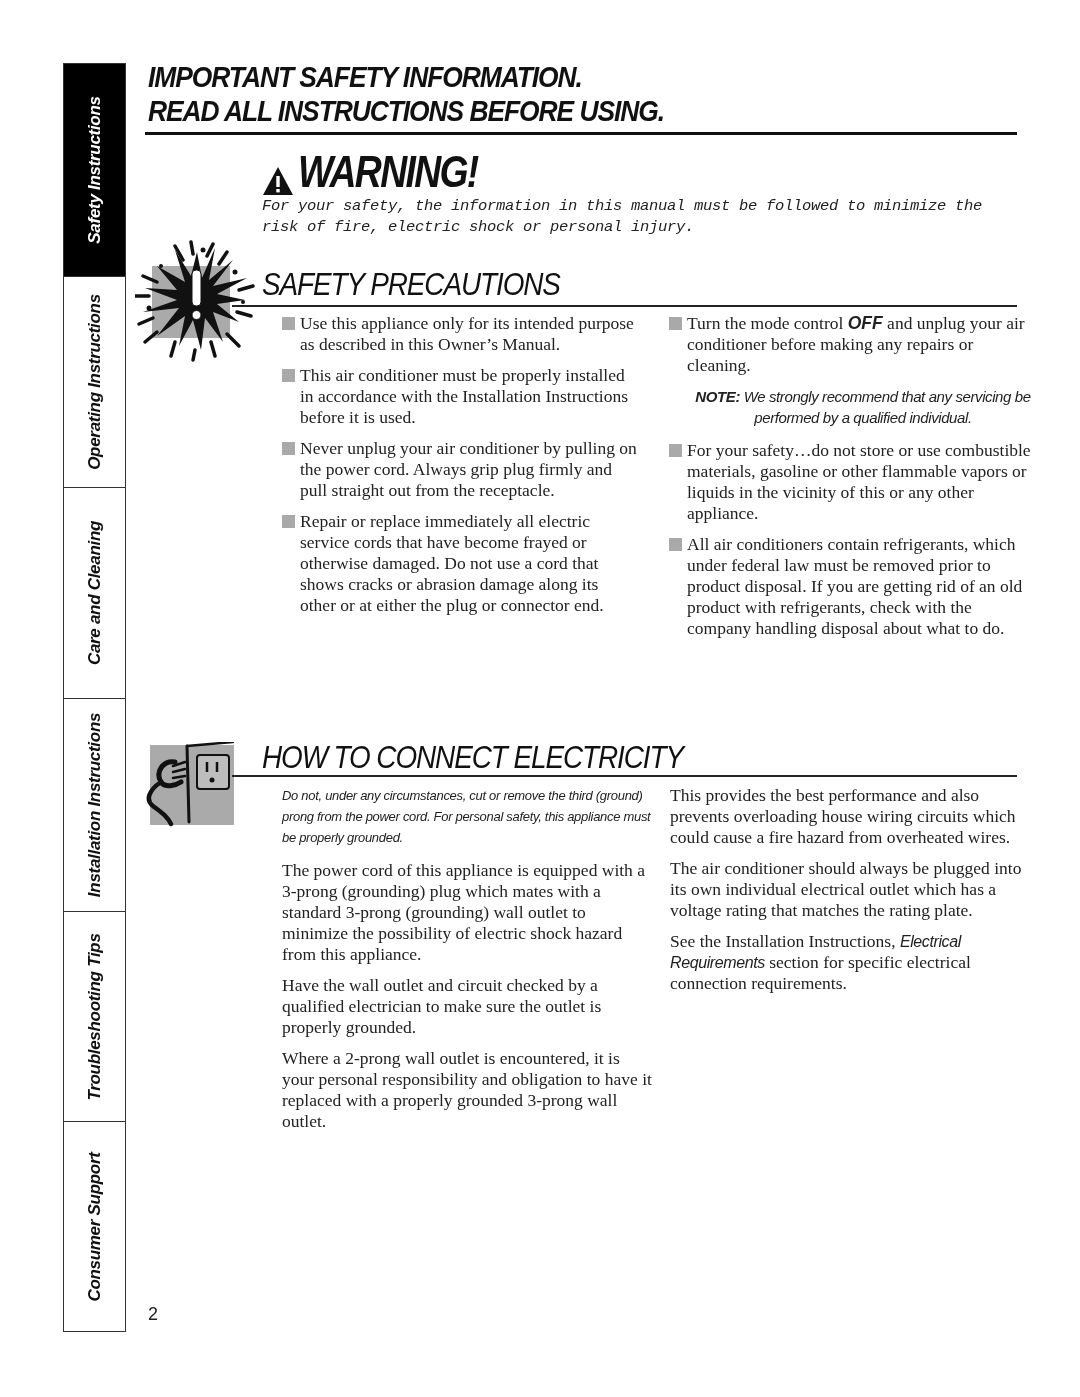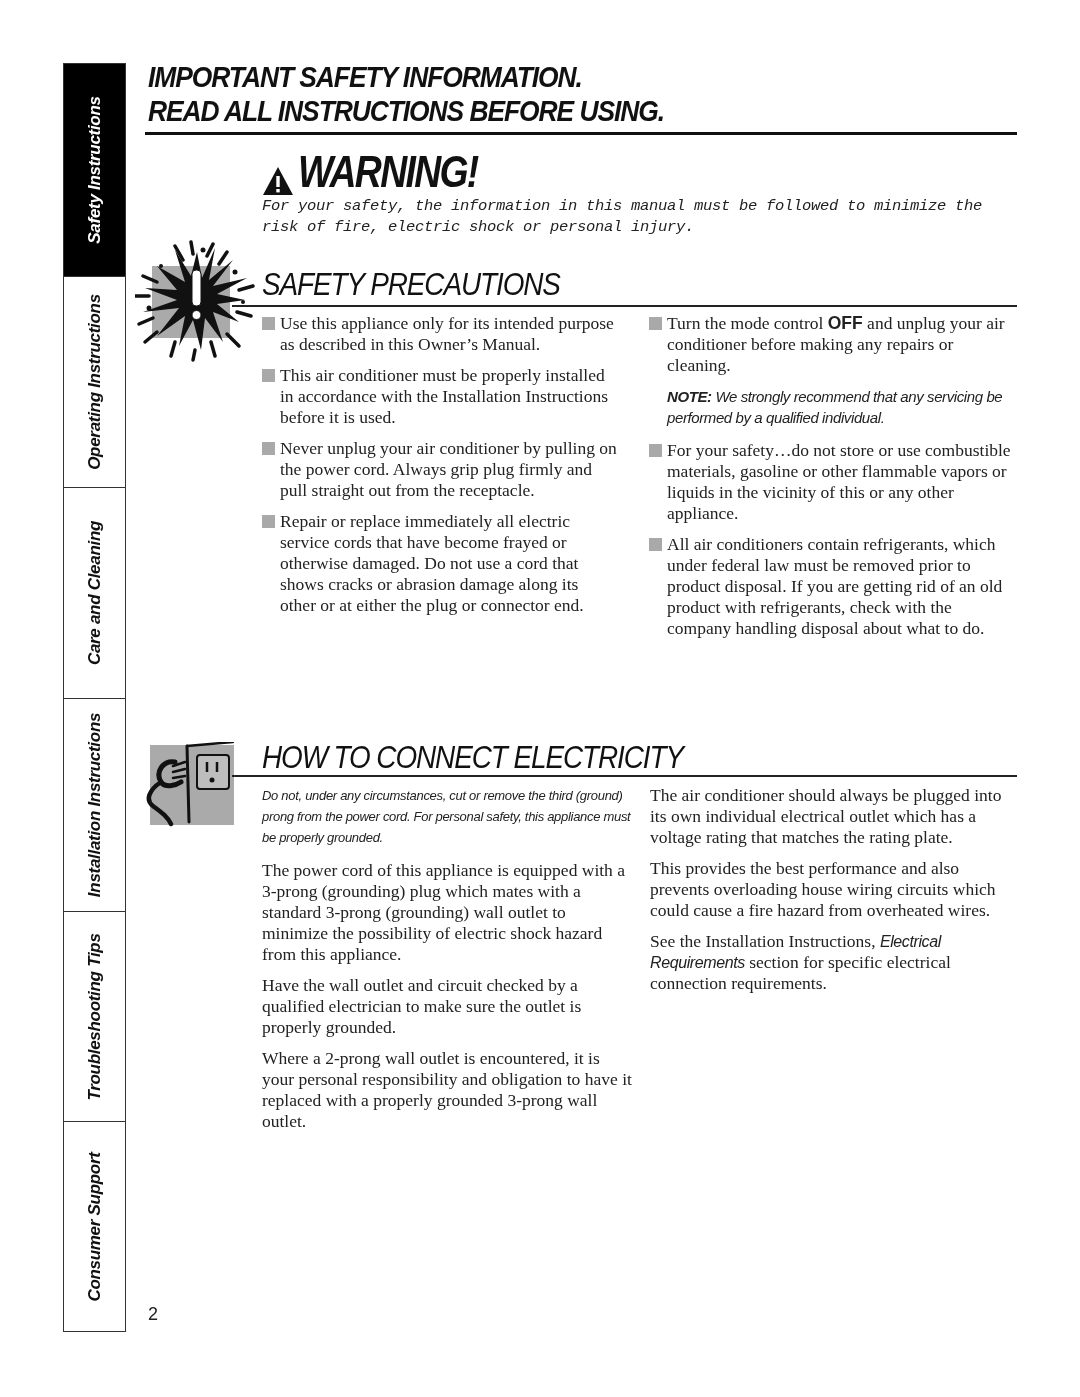--- a/index.html
+++ b/index.html
@@ -25,26 +25,26 @@
     .warning-icon { width: 32px; height: 30px; }
     .warning-text { position: absolute; left: 262px; top: 196px; width: 740px; font-family: Liberation Mono, monospace; font-style: italic; font-size: 15.5px; line-height: 21px; letter-spacing: -0.3px; color: #222; }
 
     
     .section-icon { position: absolute; }
     .section-title { position: absolute; left: 262px; font-family: "Liberation Sans", "DejaVu Sans", sans-serif; font-style: italic; font-size: 31px; letter-spacing: -1.2px; line-height: 34px; color: #111;
       transform: scaleX(0.9); transform-origin: left top; }
     .section-rule { position: absolute; left: 232px; width: 785px; height: 1.5px; background: #222; }
 
     
-    .col { position: absolute; }
+    .col { position: absolute; margin-left: 20px; }
     .bullet { position: relative; padding-left: 18px; margin: 0 0 10px 0; font-family: "Liberation Serif", "DejaVu Serif", serif; font-size: 17.5px; line-height: 21px; color: #222; }
     .bullet::before { content: ""; position: absolute; left: 0; top: 4px; width: 13px; height: 13px; background: #a9a9a9; }
     .para { margin: 0 0 10px 0; font-family: "Liberation Serif", "DejaVu Serif", serif; font-size: 17.5px; line-height: 21px; color: #222; }
-    .note { margin: 0 0 12px 18px; font-family: "Liberation Sans", "DejaVu Sans", sans-serif; font-style: italic; font-size: 15px; line-height: 21px; letter-spacing: -0.4px; color: #222; }
-    .note b, .emph-bold { font-weight: bold; font-family: "Liberation Sans", "DejaVu Sans", sans-serif; }
+    .note { margin: 0 0 12px 18px; font-family: "Liberation Sans", "DejaVu Sans", sans-serif; font-style: italic; font-size: 15px; line-height: 21px; letter-spacing: -0.4px; color: #222; text-align: center; }
+    .note b, .emph-bold { font-weight: bold; font-style: italic; font-family: "Liberation Sans", "DejaVu Sans", sans-serif; }
     .italic-sans { font-family: "Liberation Sans", "DejaVu Sans", sans-serif; font-style: italic; font-size: 16px; letter-spacing: -0.4px; }
     .intro { margin: 0 0 12px 0; font-family: "Liberation Sans", "DejaVu Sans", sans-serif; font-style: italic; font-size: 13px; line-height: 21px; letter-spacing: -0.3px; color: #222; }
 
     .page-number { position: absolute; left: 148px; top: 1304px; font-family: "Liberation Sans", "DejaVu Sans", sans-serif; font-size: 18px; color: #222; }
   </style>
 </head>
 <body>
 
 <div class="sidebar">
   <div class="tab active" style="top:0;height:212px;">
@@ -143,18 +143,18 @@
 <div class="section-rule" style="top:775px;"></div>
 
 <div class="col" style="left:262px;top:785px;width:370px;">
   <p class="intro">Do not, under any circumstances, cut or remove the third (ground) prong from the power cord. For personal safety, this appliance must be properly grounded.</p>
   <p class="para">The power cord of this appliance is equipped with a 3-prong (grounding) plug which mates with a standard 3-prong (grounding) wall outlet to minimize the possibility of electric shock hazard from this appliance.</p>
   <p class="para">Have the wall outlet and circuit checked by a qualified electrician to make sure the outlet is properly grounded.</p>
   <p class="para">Where a 2-prong wall outlet is encountered, it is your personal responsibility and obligation to have it replaced with a properly grounded 3-prong wall outlet.</p>
 </div>
 
 <div class="col" style="left:650px;top:785px;width:372px;">
+  <p class="para">This provides the best performance and also prevents overloading house wiring circuits which could cause a fire hazard from overheated wires.</p>
   <p class="para">The air conditioner should always be plugged into its own individual electrical outlet which has a voltage rating that matches the rating plate.</p>
-  <p class="para">This provides the best performance and also prevents overloading house wiring circuits which could cause a fire hazard from overheated wires.</p>
   <p class="para"><span>See the Installation Instructions, </span><span class="italic-sans">Electrical Requirements</span><span> section for specific electrical connection requirements.</span></p>
 </div>
 
 <div class="page-number">2</div>
 
 </body></html>

